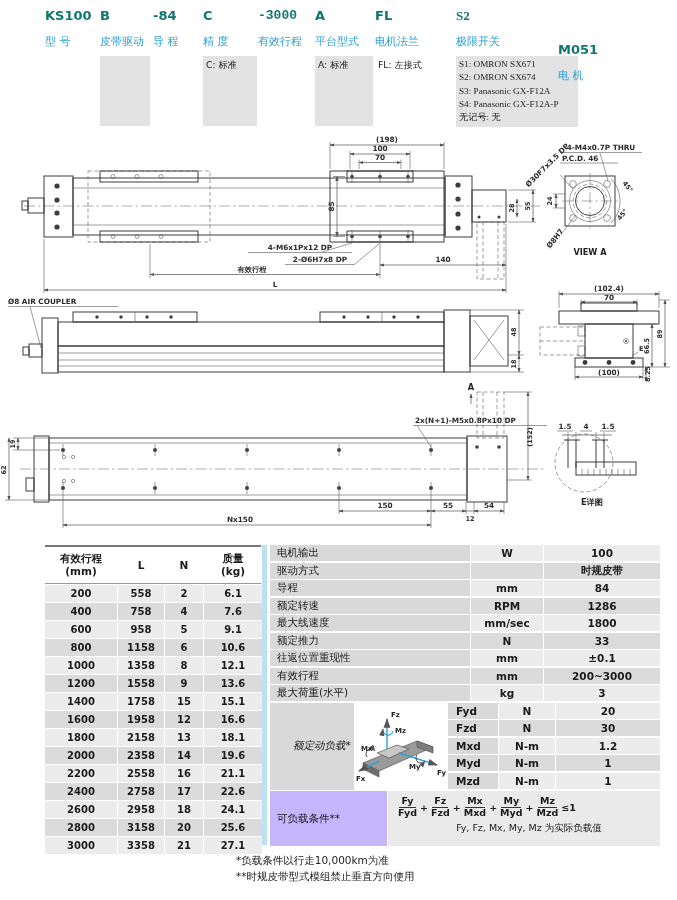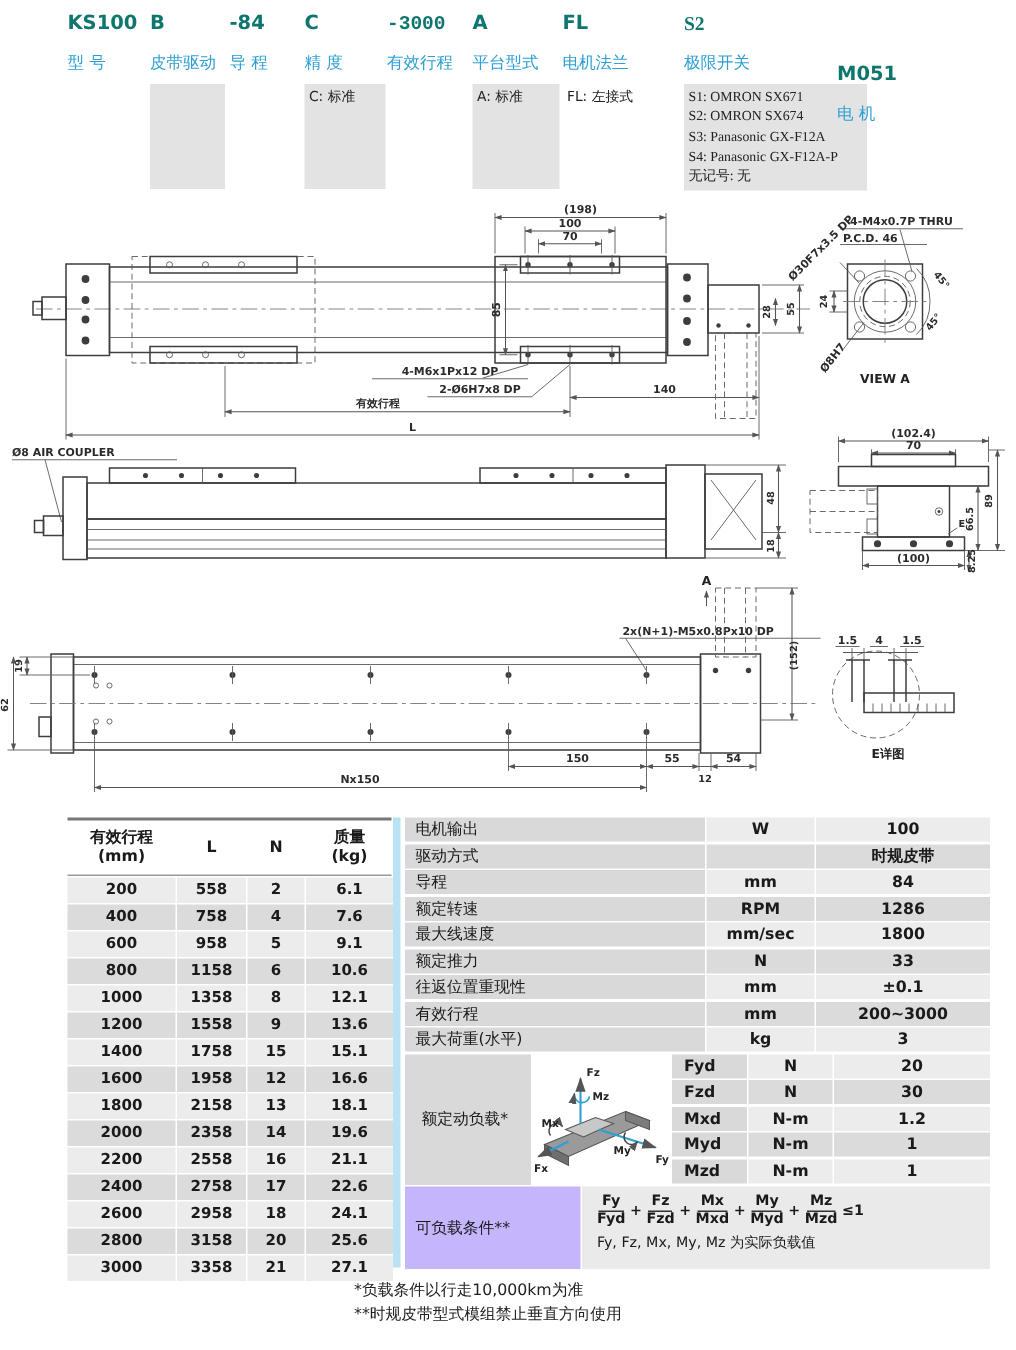--- a/index.html
+++ b/index.html
@@ -35,35 +35,35 @@
   .srow:nth-of-type(odd)>div{background:#ececec;}
   .srow:nth-of-type(even)>div{background:#dbdbdb;}
   #blue-strip{position:absolute;left:262px;top:545px;width:5px;height:300px;background:#b9e3f5;}
   #spec-table{position:absolute;left:270px;top:545px;width:390px;font-size:10.5px;}
   .prow{display:grid;grid-template-columns:200px 72px 116px;gap:1px;height:16px;margin-bottom:1.5px;}
   .prow .lab{background:#d9d9d9;display:flex;align-items:center;padding-left:7px;}
   .prow .un,.prow .val{display:flex;align-items:center;justify-content:center;font-weight:bold;}
   .prow:nth-of-type(odd) .un,.prow:nth-of-type(odd) .val{background:#ececec;}
   .prow:nth-of-type(even) .un,.prow:nth-of-type(even) .val{background:#dbdbdb;}
   .loadsec{display:flex;gap:1px;height:87px;margin-bottom:1.5px;}
-  .loadlab{width:80px;background:#d9d9d9;display:flex;align-items:center;padding-left:11px;}
+  .loadlab{width:80px;background:#d9d9d9;display:flex;align-items:center;padding-left:23px;font-style:italic;}
   .loaddiag{width:92px;background:#fff;}
   .loadrows{display:flex;flex-direction:column;gap:1.5px;flex:1;}
   .lrow{display:grid;grid-template-columns:50px 56px 104px;gap:1px;height:16px;}
   .lrow>div{display:flex;align-items:center;justify-content:center;font-weight:bold;}
   .lrow .sym{background:#d9d9d9;justify-content:flex-start;padding-left:8px;font-weight:bold;}
   .lrow:nth-of-type(odd) .un,.lrow:nth-of-type(odd) .val{background:#ececec;}
   .lrow:nth-of-type(even) .un,.lrow:nth-of-type(even) .val{background:#dbdbdb;}
   .condsec{display:flex;gap:1px;height:55px;}
   .condlab{width:110px;background:#c4b5fd;display:flex;align-items:center;padding-left:7px;}
   .condbody{flex:1;background:#eaeaea;padding:5px 0 0 10px;}
   .formula{display:flex;align-items:center;gap:3px;font-size:9.5px;font-weight:bold;}
   .frac{display:inline-flex;flex-direction:column;align-items:center;line-height:1.15;}
   .frac .num{border-bottom:1px solid #333;padding:0 2px;}
-  .fnote{font-size:9.5px;margin-top:3px;}
+  .fnote{font-size:9.5px;margin-top:3px;text-align:center;}
   #notes{position:absolute;left:236px;top:853px;font-size:10.5px;line-height:1.5;color:#222;font-weight:500;}
 </style>
 </head>
 <body>
 
 <div id="page">
 
   <div>
     <div class="occol" style="left:45px;width:54px;">
       <div class="occode">KS100</div>

